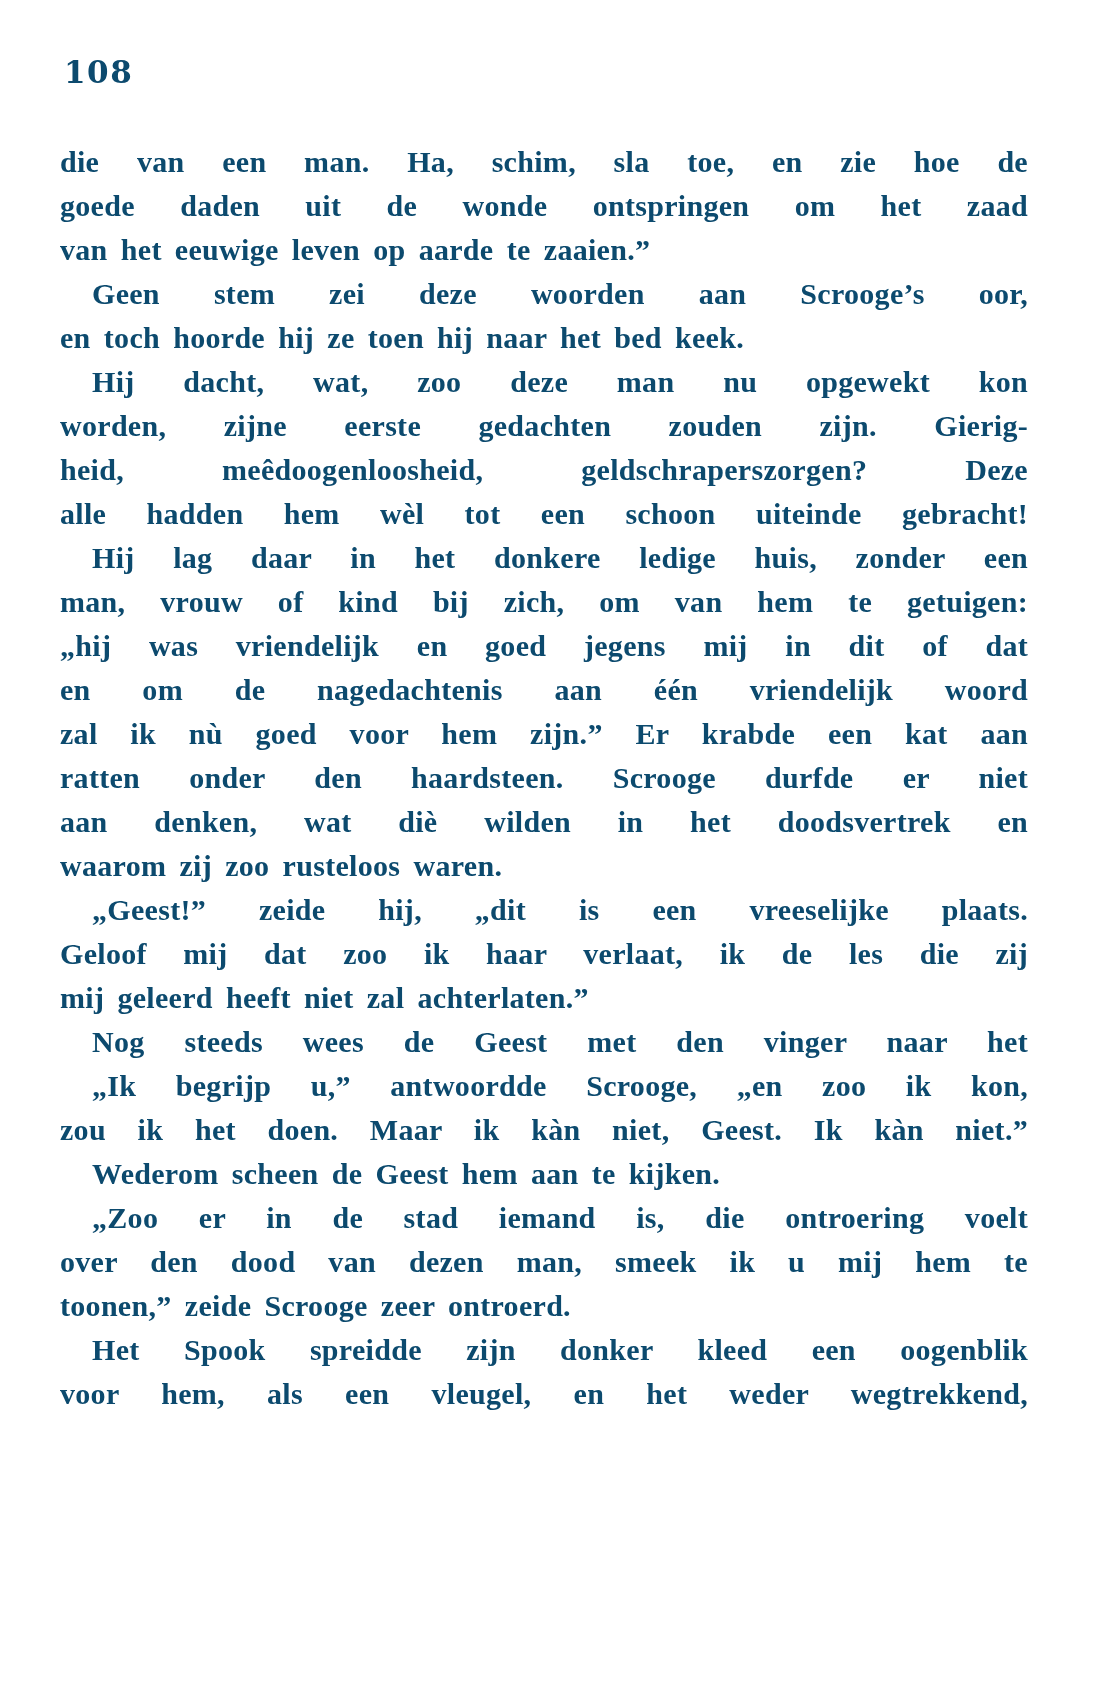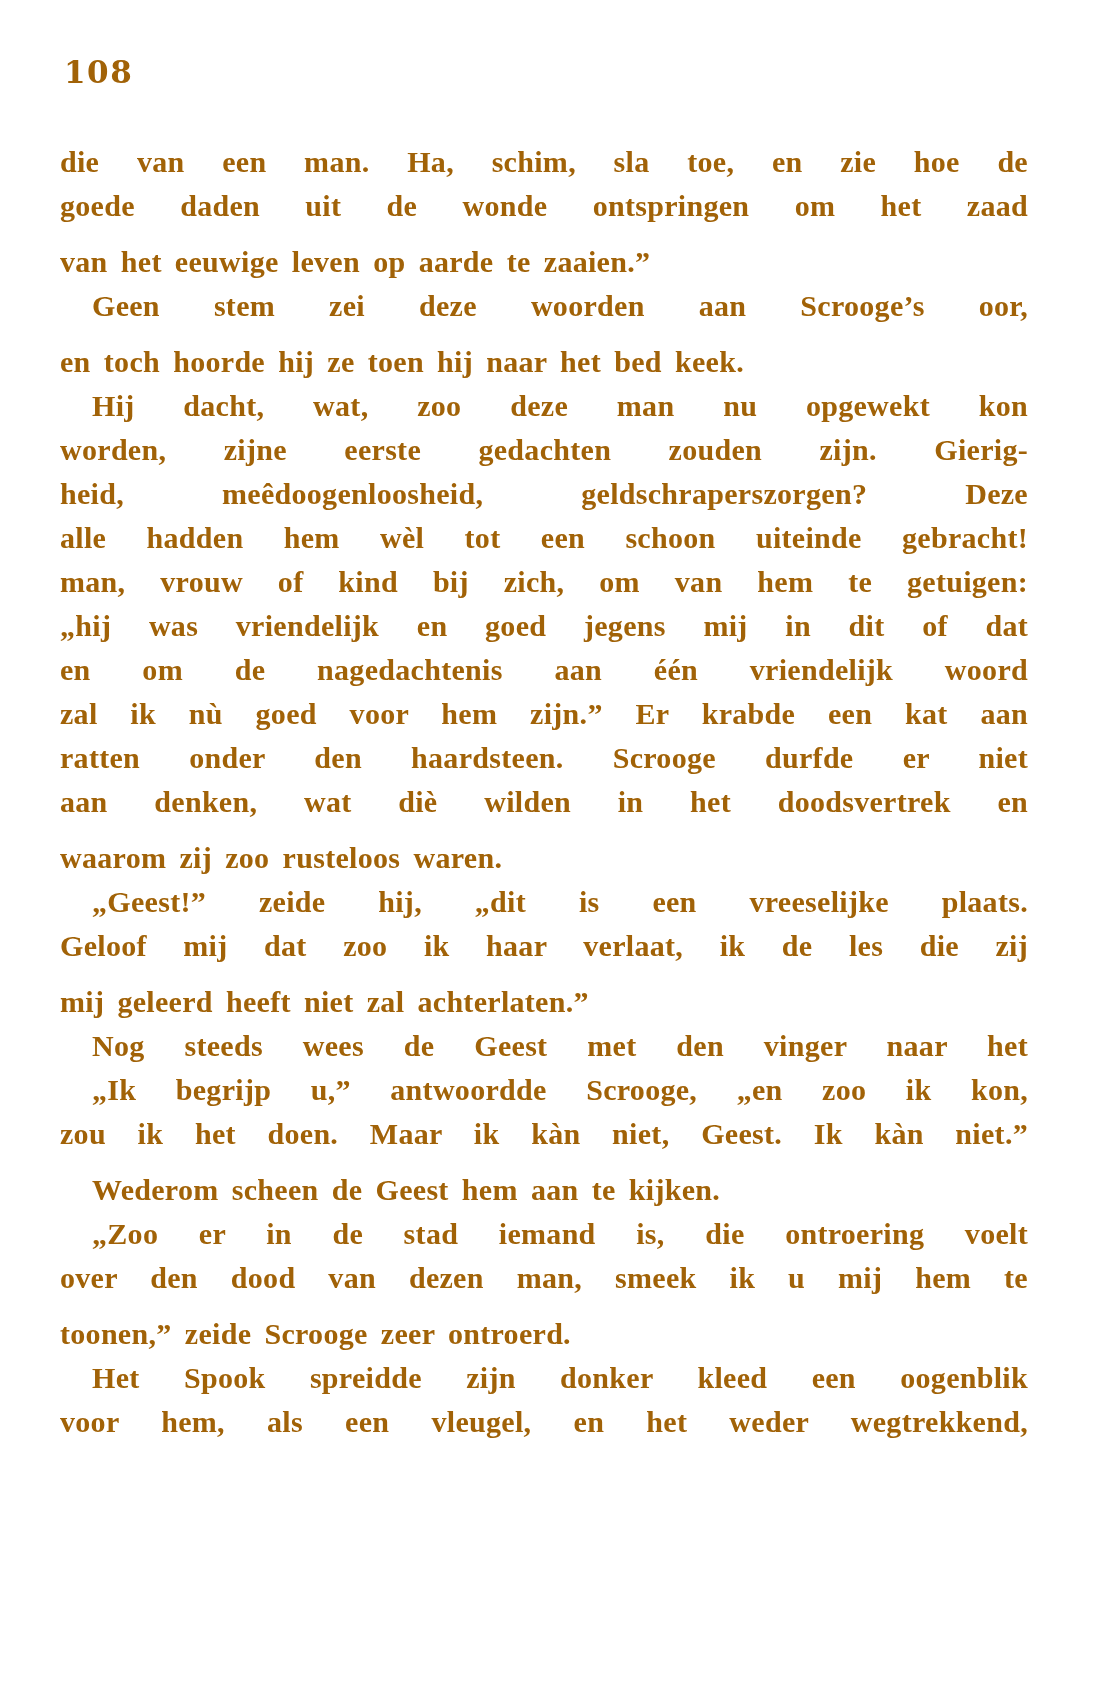--- a/index.html
+++ b/index.html
@@ -5,21 +5,21 @@
   html, body {
     margin: 0;
     padding: 0;
     background: #ffffff;
   }
   .page {
     position: relative;
     width: 1100px;
     height: 1700px;
     background: #ffffff;
-    color: #a16207;
+    color: #0c4a6e;
     font-family: "DejaVu Serif", "Liberation Serif", serif;
     font-weight: 700;
     overflow: hidden;
   }
   .page-number {
     position: absolute;
     left: 64px;
     top: 54px;
     font-size: 31px;
     letter-spacing: 1.5px;
@@ -38,41 +38,41 @@
     text-align: justify;
     text-align-last: justify;
     white-space: normal;
     overflow: hidden;
     font-family: Liberation Serif, serif;
   }
   .line.short {
     text-align: center;
     text-align-last: left;
     word-spacing: 0.18em;
-    margin-top: 12px;
   }
   .line.indent {
     text-indent: 32px;
   }
 </style>
 </head>
 <body>
 
 <div class="page">
   <div class="page-number">108</div>
   <div class="text-block">
     <div class="line">die van een man. Ha, schim, sla toe, en zie hoe de</div>
     <div class="line">goede daden uit de wonde ontspringen om het zaad</div>
     <div class="line short">van het eeuwige leven op aarde te zaaien.”</div>
     <div class="line indent">Geen stem zei deze woorden aan Scrooge’s oor,</div>
     <div class="line short">en toch hoorde hij ze toen hij naar het bed keek.</div>
     <div class="line indent">Hij dacht, wat, zoo deze man nu opgewekt kon</div>
     <div class="line">worden, zijne eerste gedachten zouden zijn. Gierig-</div>
     <div class="line">heid, meêdoogenloosheid, geldschraperszorgen? Deze</div>
     <div class="line">alle hadden hem wèl tot een schoon uiteinde gebracht!</div>
+    <div class="line indent">Hij lag daar in het donkere ledige huis, zonder een</div>
     <div class="line">man, vrouw of kind bij zich, om van hem te getuigen:</div>
     <div class="line">„hij was vriendelijk en goed jegens mij in dit of dat</div>
     <div class="line">en om de nagedachtenis aan één vriendelijk woord</div>
     <div class="line">zal ik nù goed voor hem zijn.” Er krabde een kat aan</div>
     <div class="line">ratten onder den haardsteen. Scrooge durfde er niet</div>
     <div class="line">aan denken, wat diè wilden in het doodsvertrek en</div>
     <div class="line short">waarom zij zoo rusteloos waren.</div>
     <div class="line indent">„Geest!” zeide hij, „dit is een vreeselijke plaats.</div>
     <div class="line">Geloof mij dat zoo ik haar verlaat, ik de les die zij</div>
     <div class="line short">mij geleerd heeft niet zal achterlaten.”</div>

